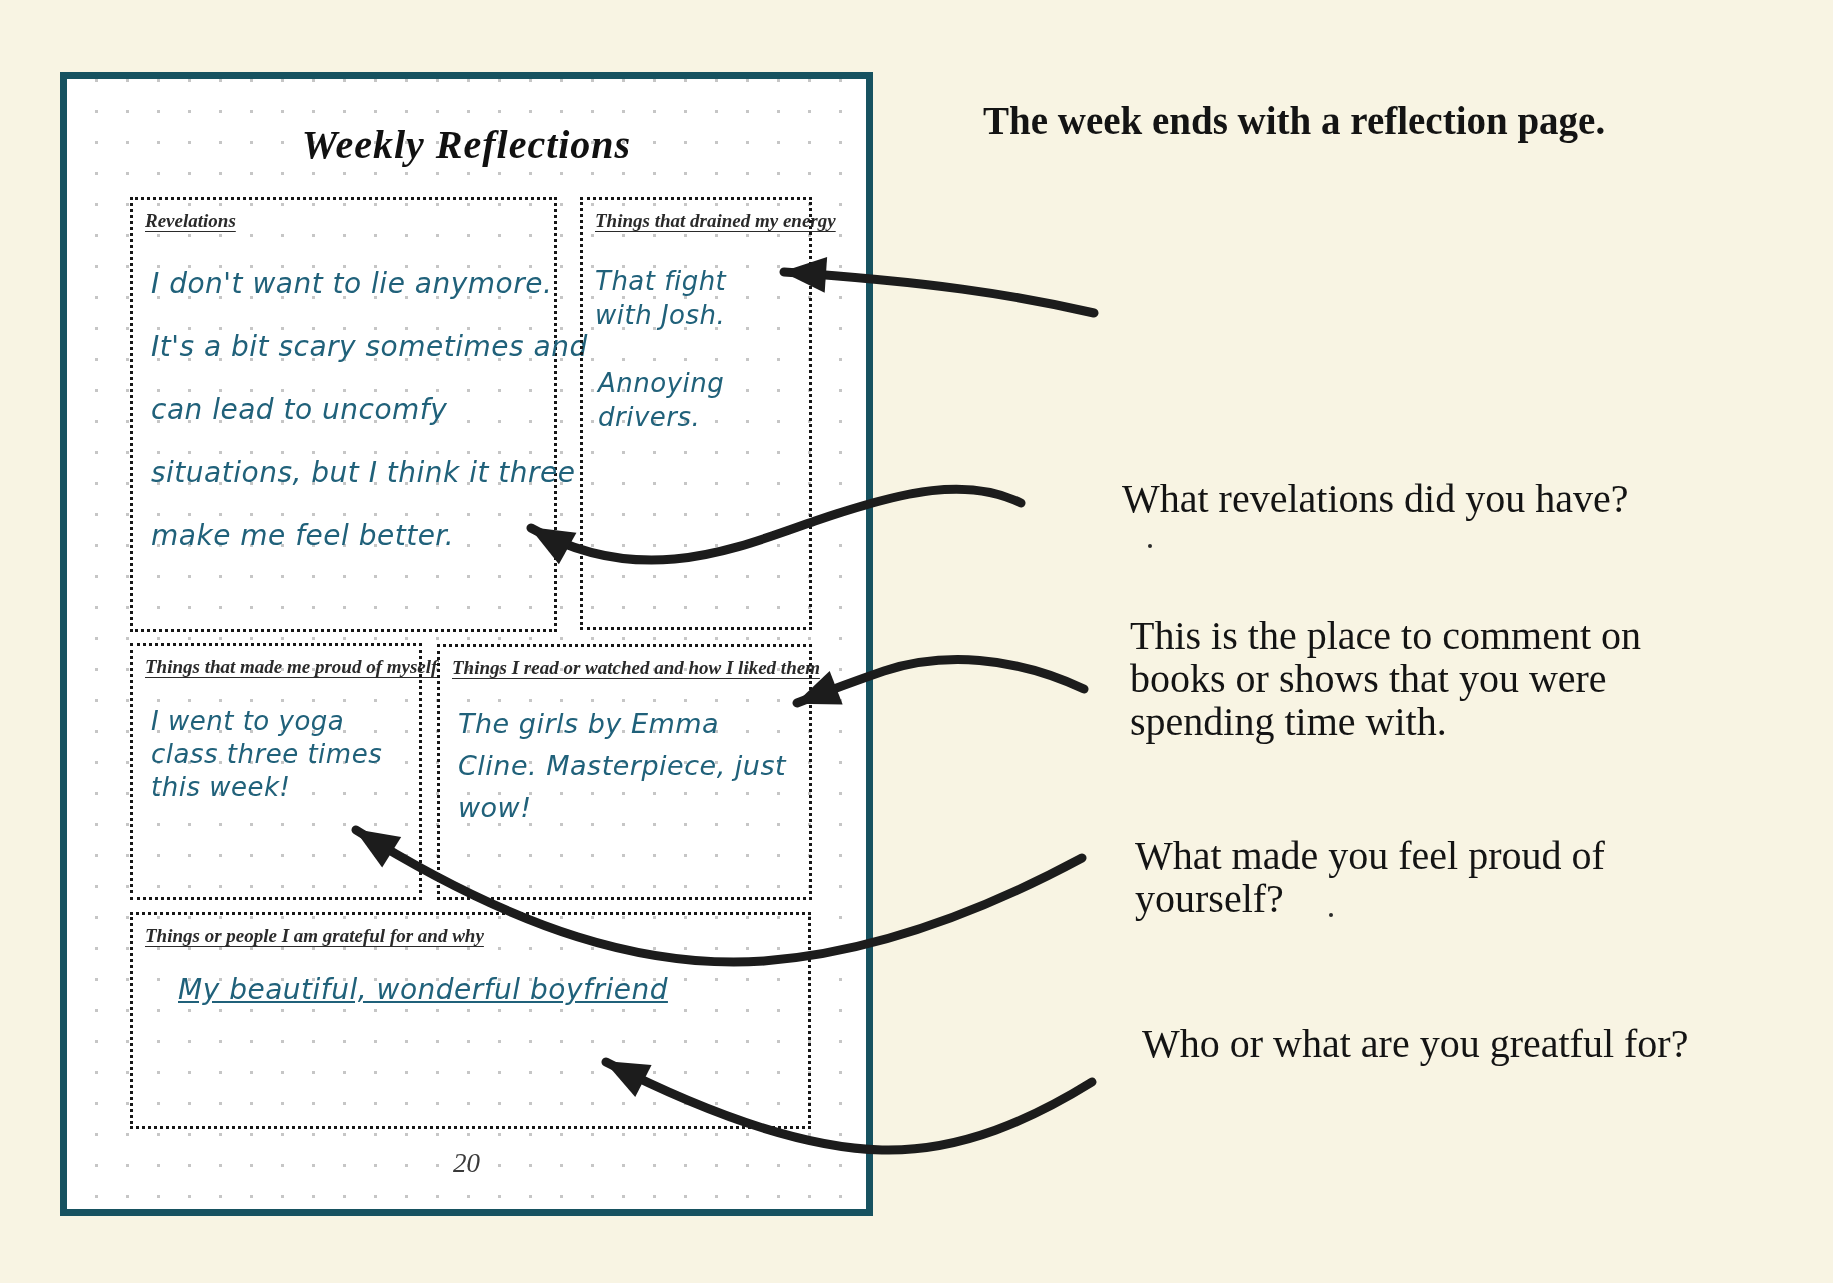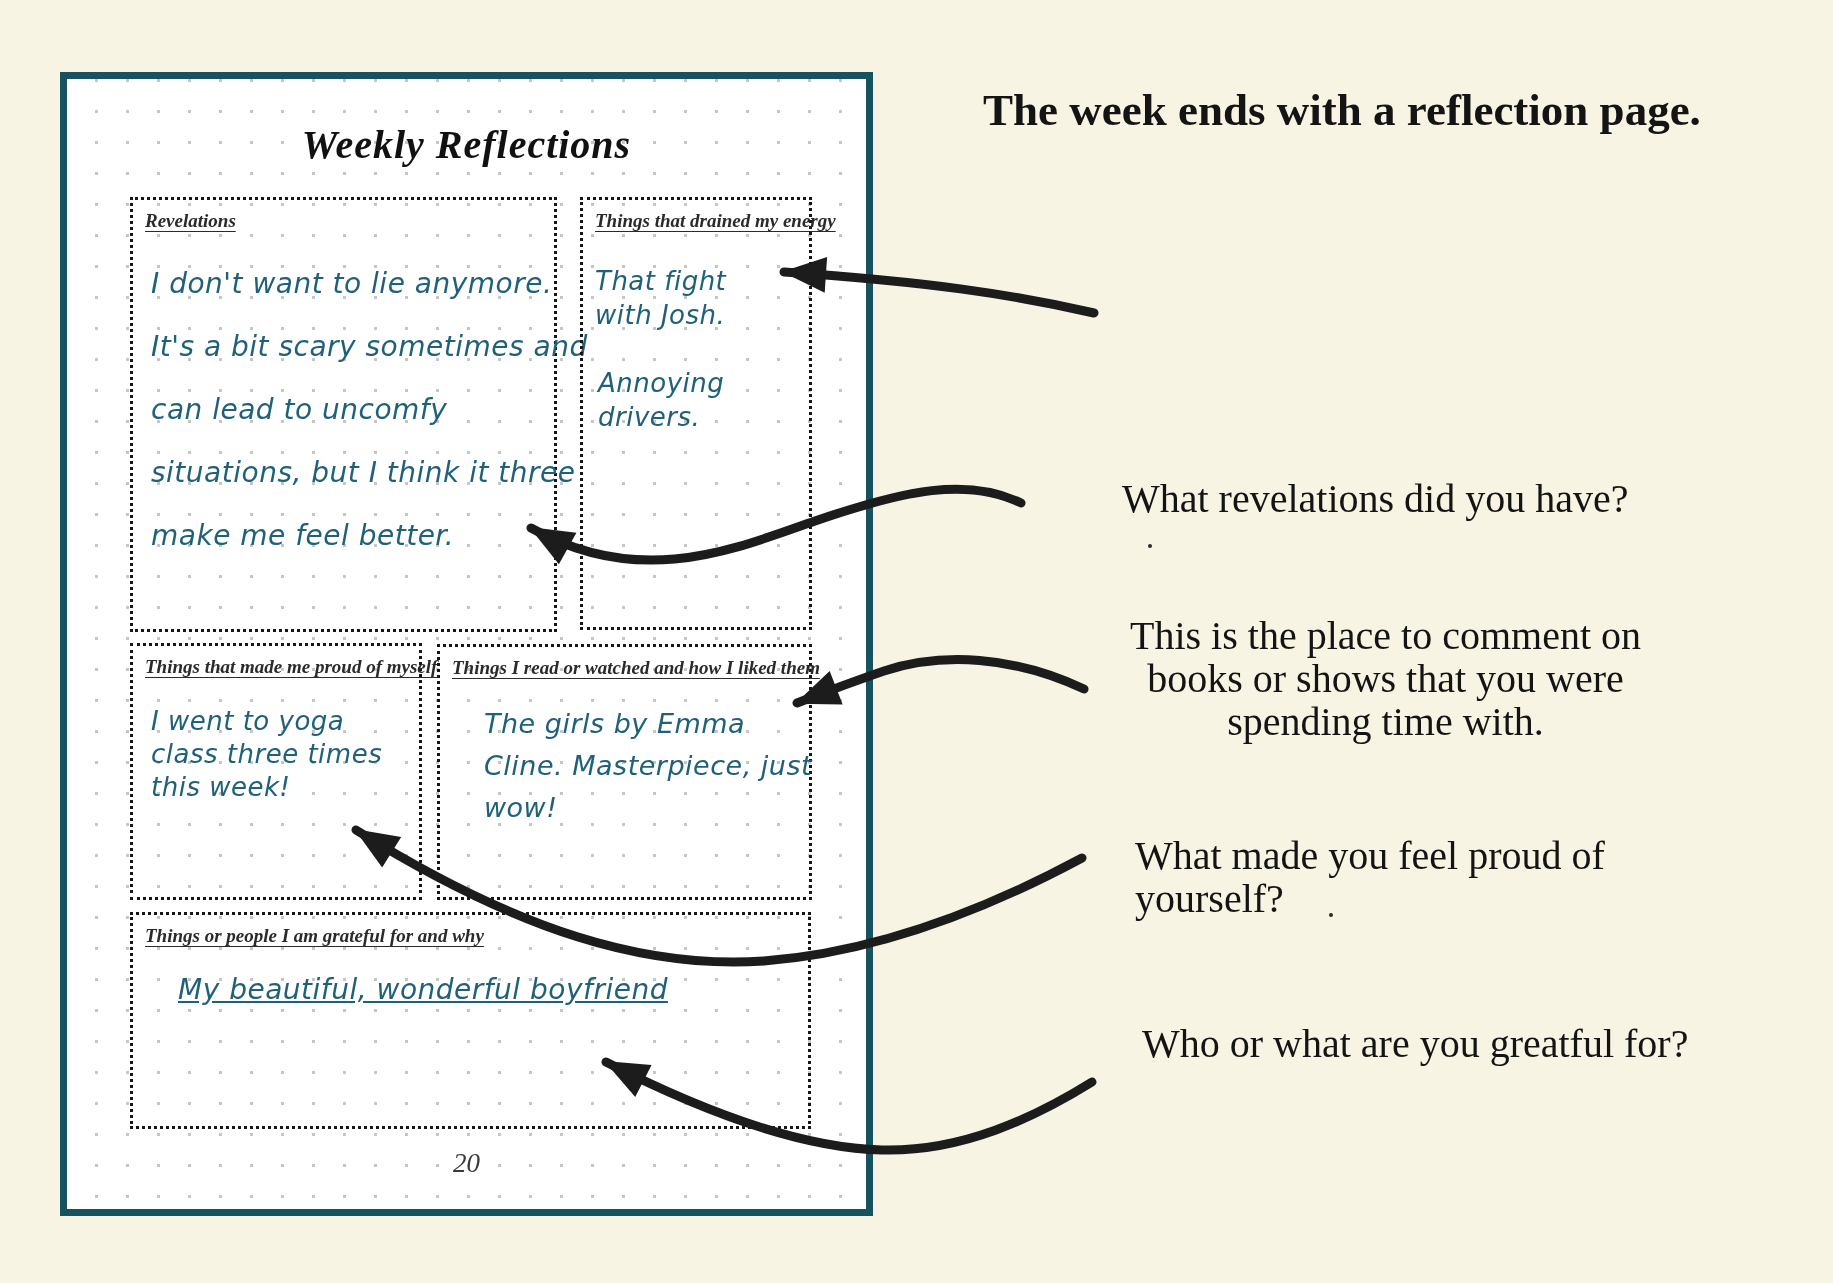--- a/index.html
+++ b/index.html
@@ -51,43 +51,43 @@
     font-style:italic;
     color:#20617a;
     font-size:27px;
     letter-spacing:0.5px;
     white-space:nowrap;
   }
   #hw-revelations{left:18px;top:52px;line-height:63px;font-size:28px;}
   #hw-drained-1{left:12px;top:64px;line-height:34px;font-size:26px;}
   #hw-drained-2{left:15px;top:166px;line-height:34px;font-size:26px;}
   #hw-proud{left:18px;top:59px;line-height:33px;font-size:26px;}
-  #hw-read{left:18px;top:56px;line-height:42px;font-size:27px;margin-left:26px;}
+  #hw-read{left:18px;top:56px;line-height:42px;font-size:27px;}
   #hw-grateful{left:45px;top:58px;line-height:34px;font-size:28px;text-decoration:underline;}
   .page-number{
     position:absolute;left:0;bottom:30px;width:100%;
     text-align:center;font-style:italic;
     font-size:27px;color:#3a3a3a;
   }
 
   
   .ann{
     position:absolute;
     color:#141414;
     font-size:40px;
     line-height:43px;
     white-space:pre-line;
   }
   .ann-heading{
-    left:983px;top:89px;
-    font-weight:bold;font-size:45px;
+    left:983px;top:99px;
+    font-weight:bold;font-size:39px;
   }
   #note-0{left:1112px;top:297px;}
   #note-1{left:1122px;top:477px;}
-  #note-2{left:1130px;top:614px;text-align:center;}
+  #note-2{left:1130px;top:614px;}
   #note-3{left:1135px;top:834px;}
   #note-4{left:1142px;top:1022px;}
 
   .stray-dot{
     position:absolute;background:#2a2a2a;border-radius:50%;
   }
   #stray-1{left:1148px;top:544px;width:4px;height:4px;}
   #stray-2{left:1329px;top:913px;width:4px;height:4px;}
 
   .arrows{position:absolute;left:0;top:0;width:1833px;height:1283px;pointer-events:none;}

